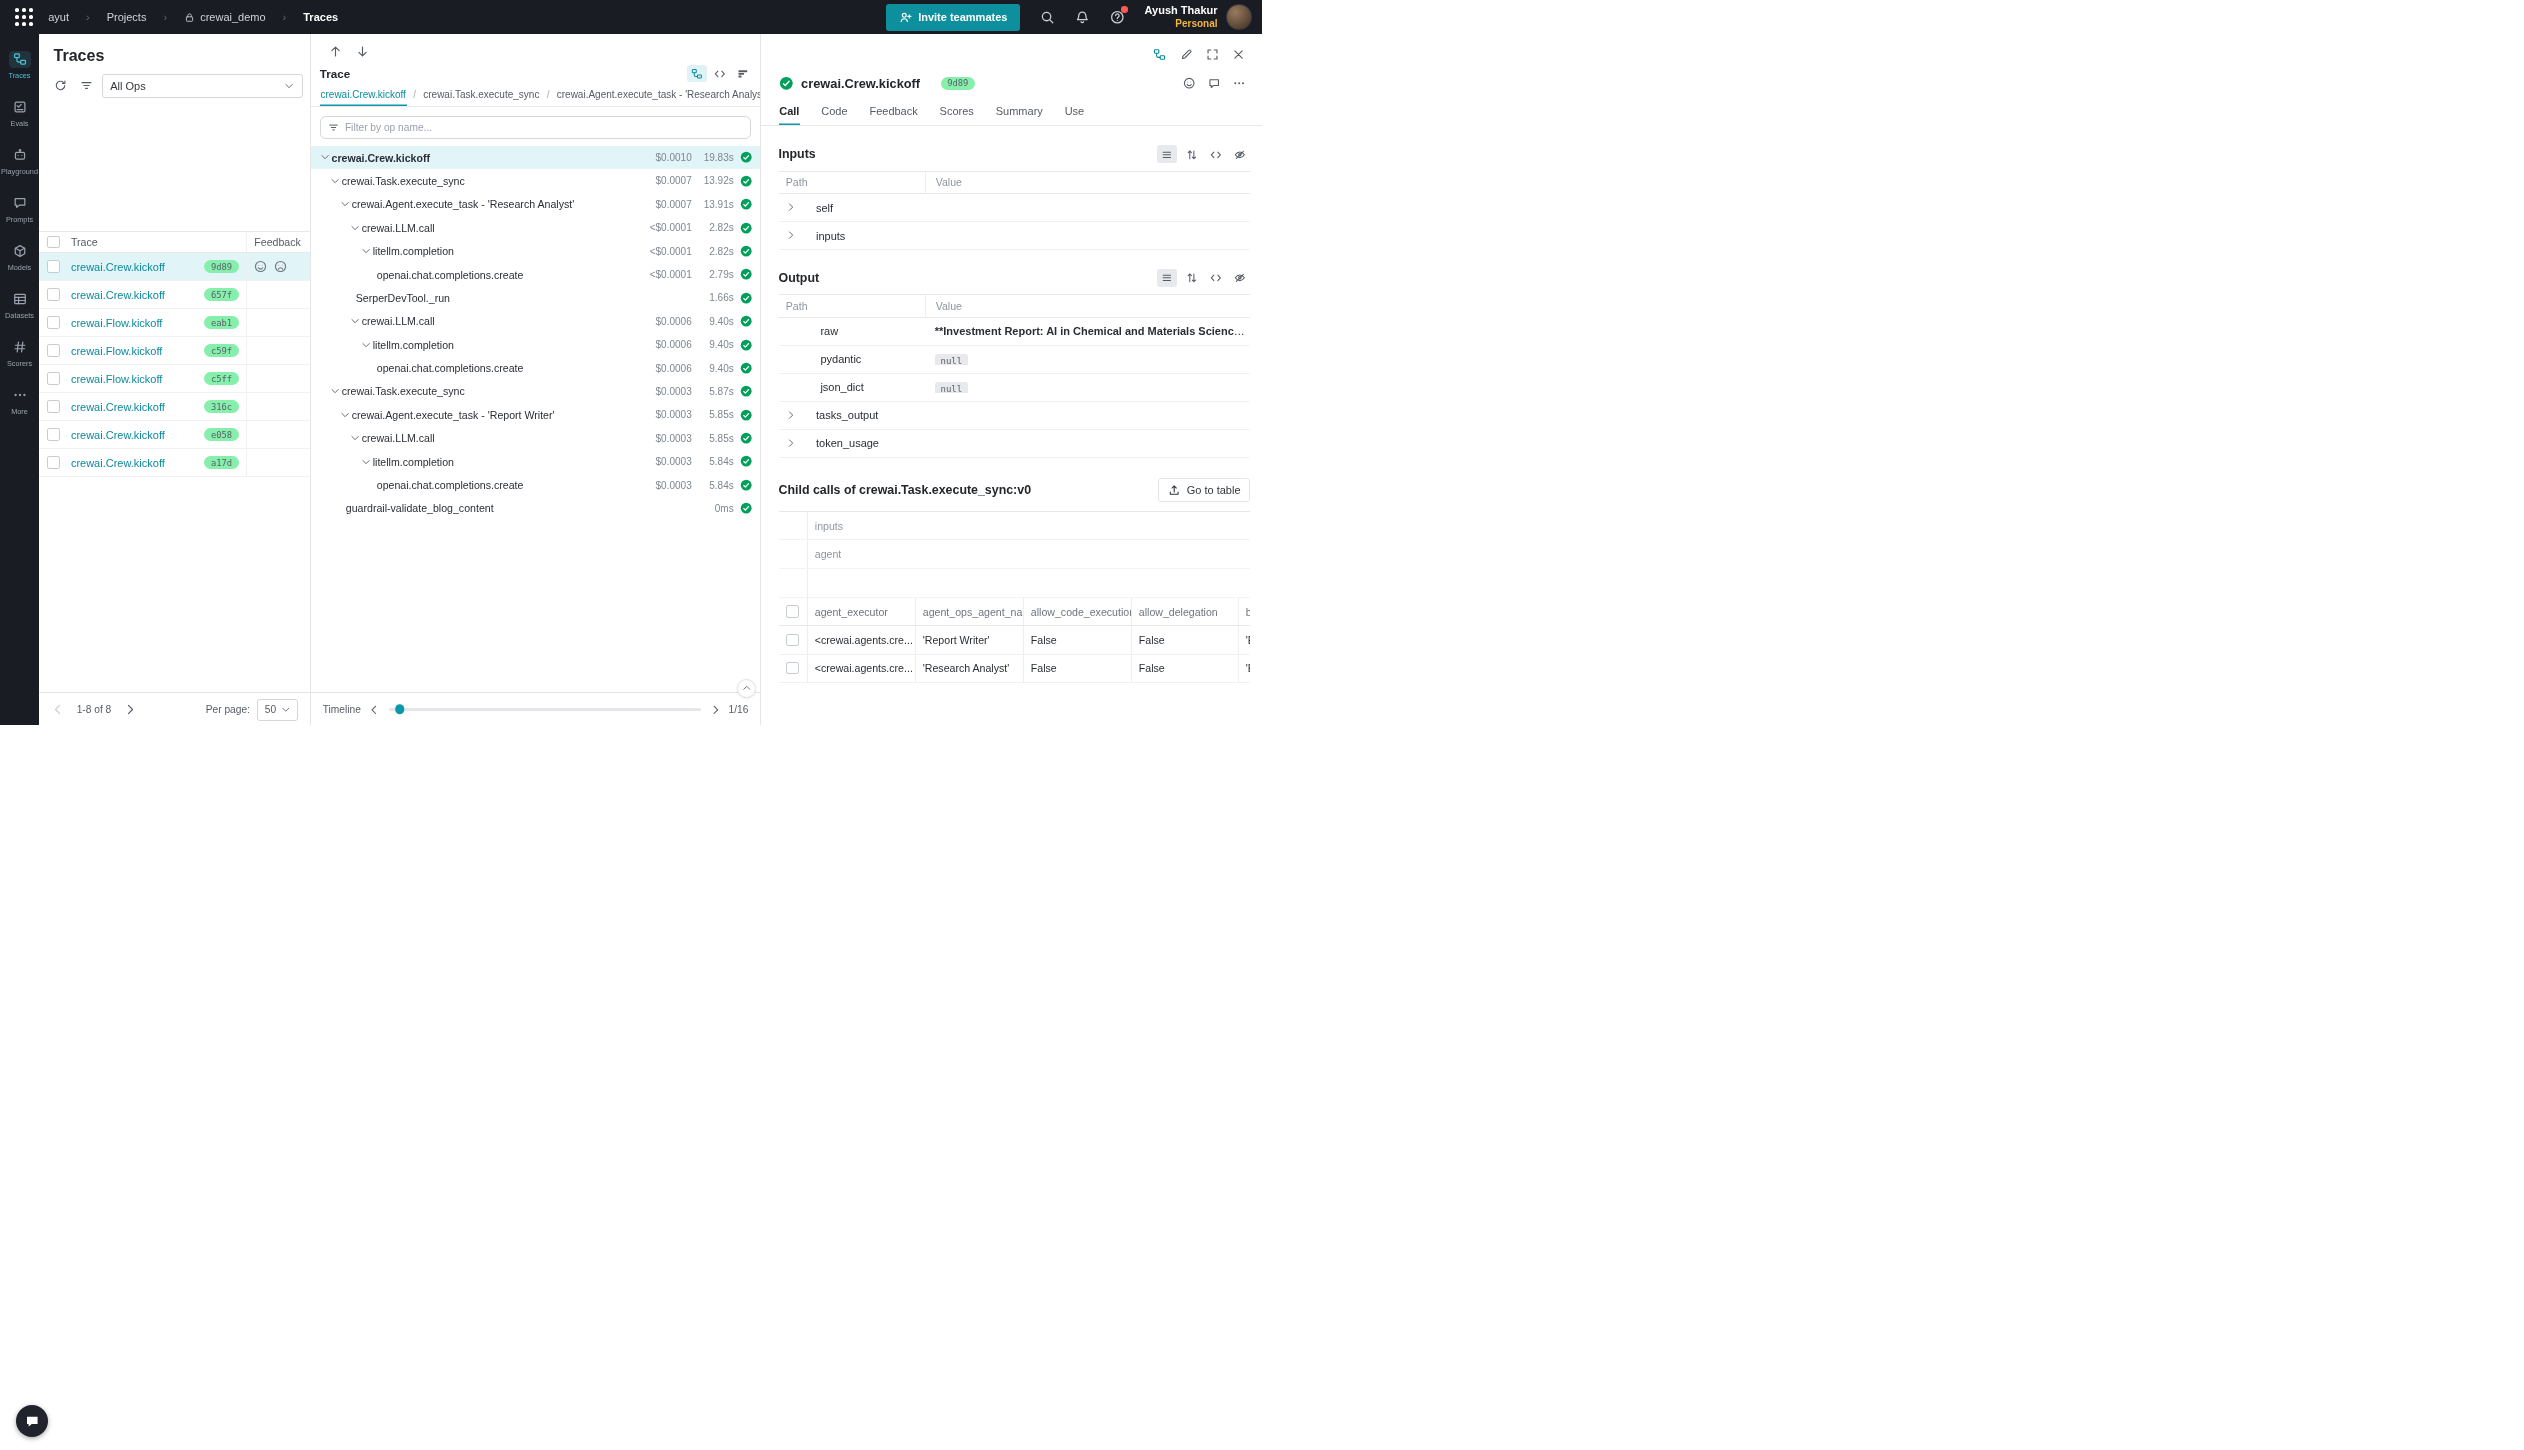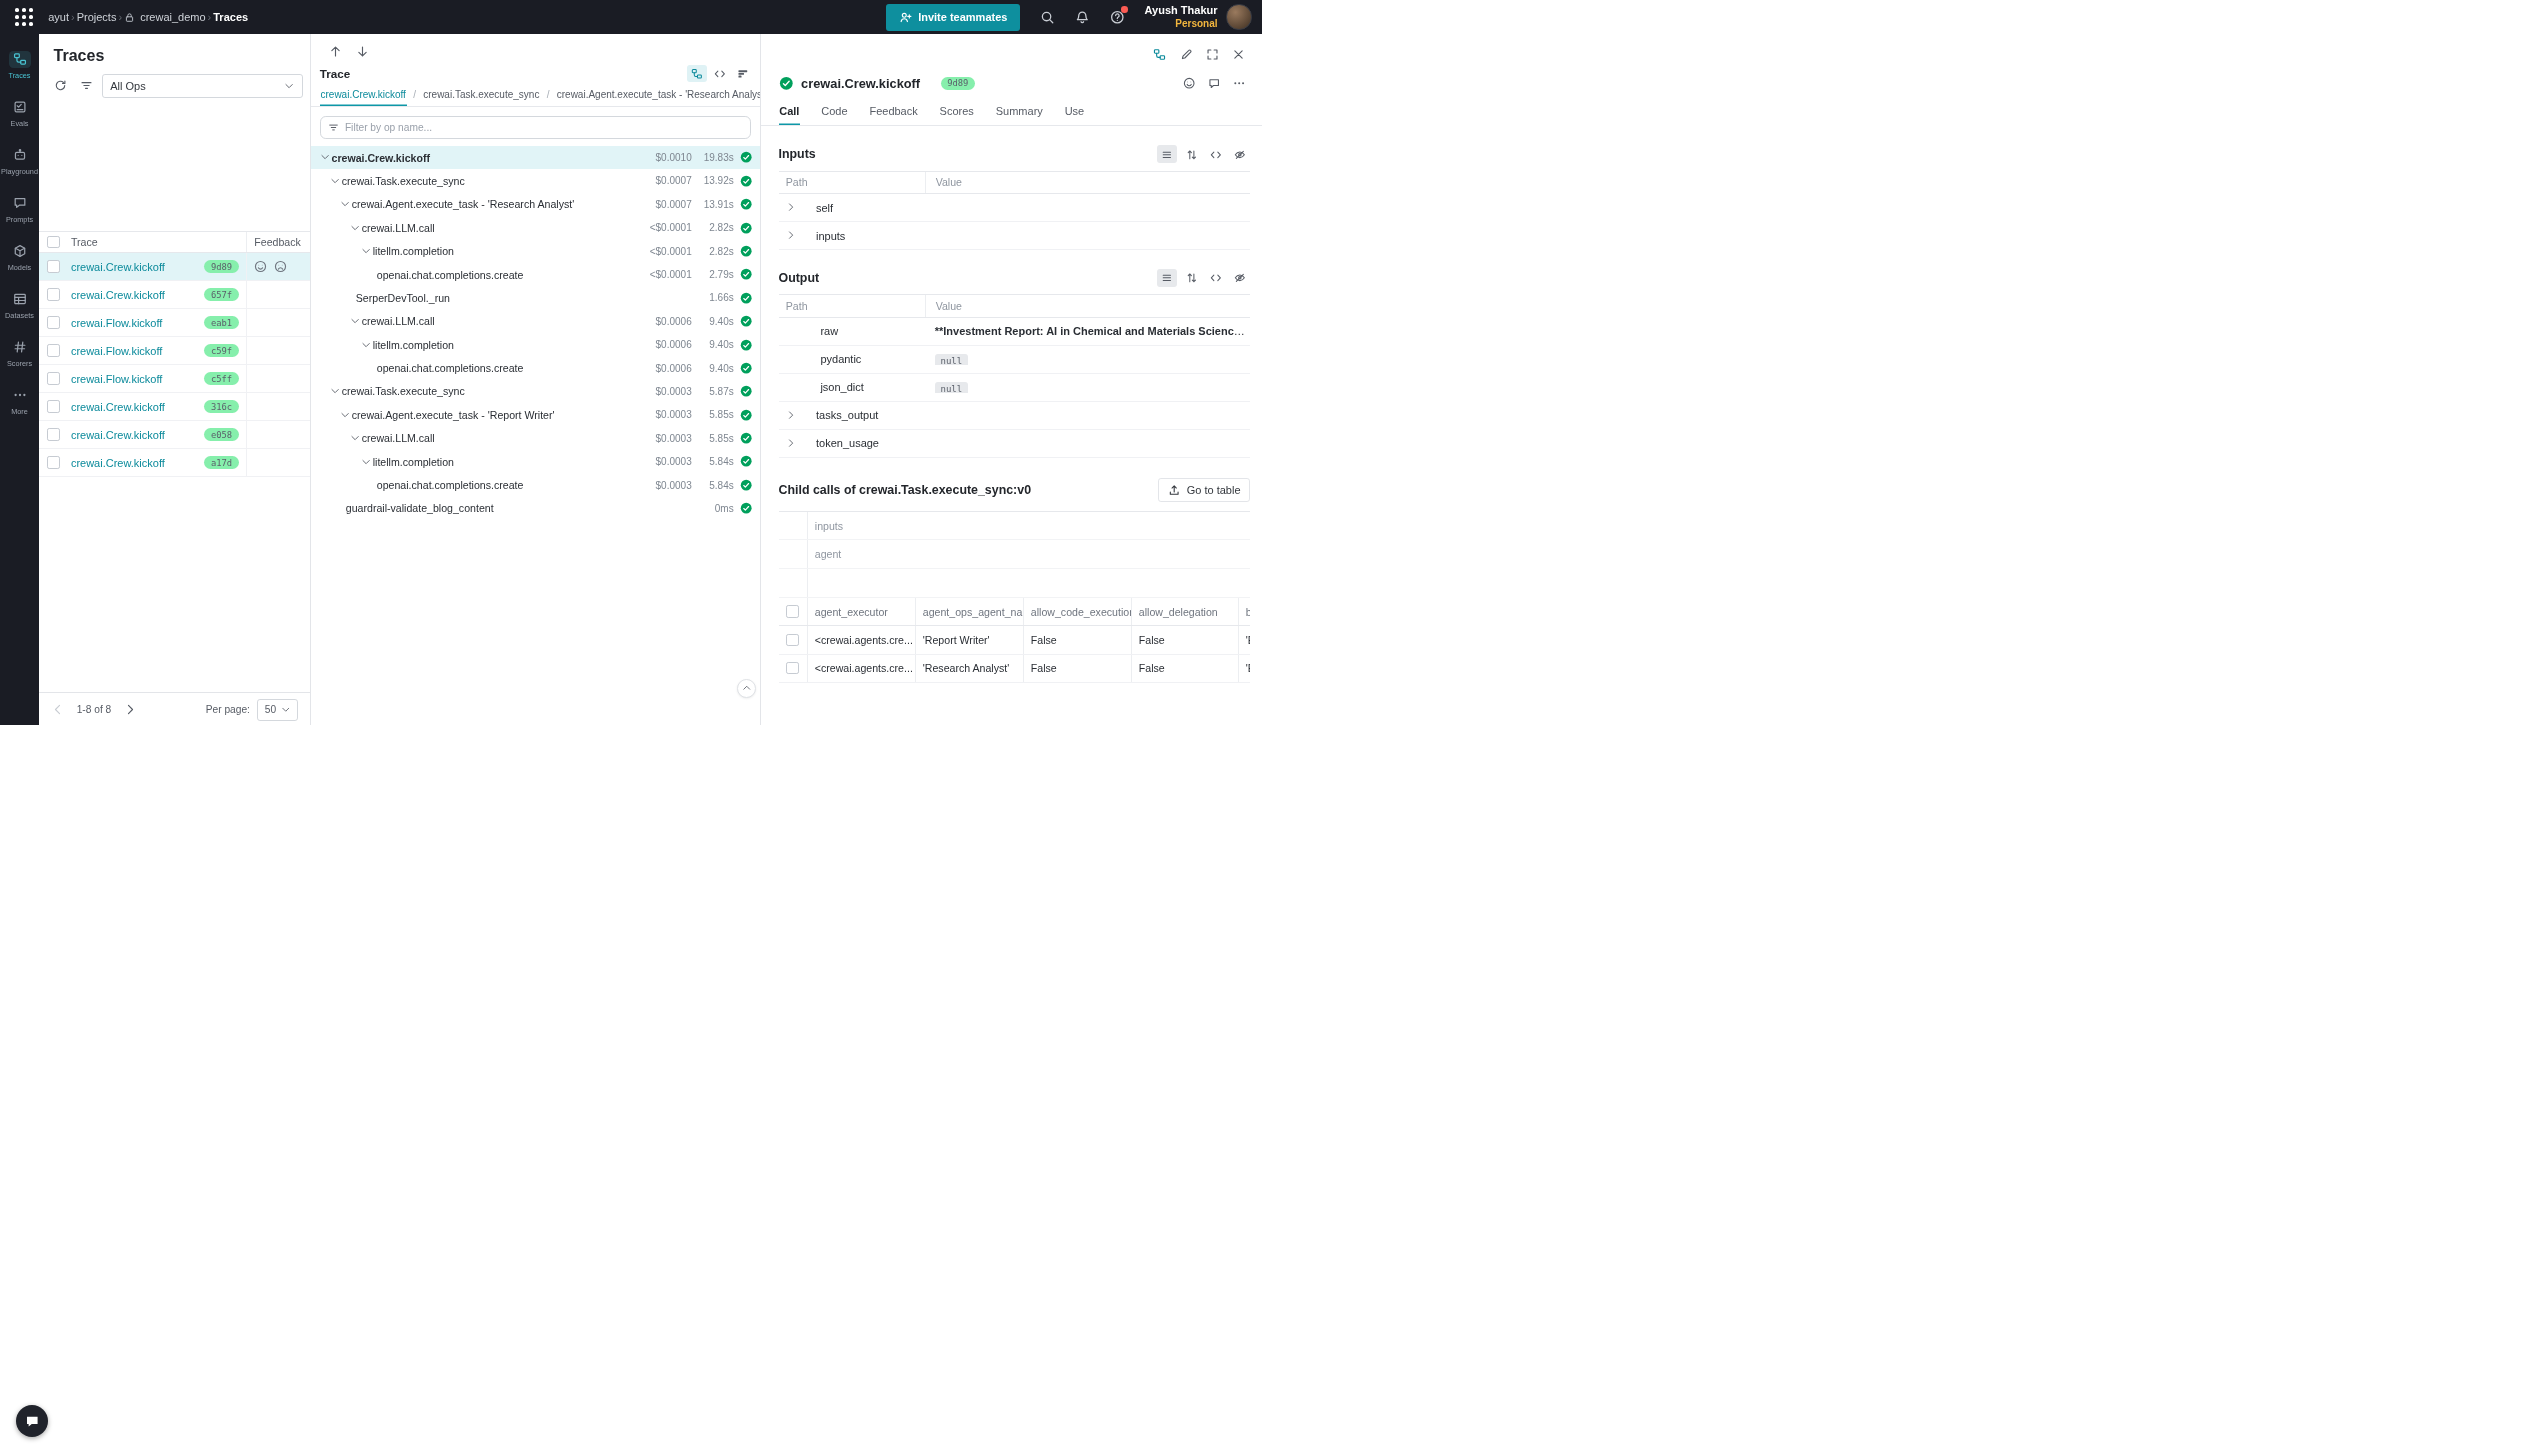--- a/index.html
+++ b/index.html
@@ -6,21 +6,21 @@
   html,body{width:1262px;height:725px;overflow:hidden}
   body{font-family:"Liberation Sans","DejaVu Sans",sans-serif;font-size:11px;color:#23262b;background:#fff;cursor:default}
   button{background:none;border:none;font:inherit;color:inherit;cursor:pointer}
   .icon{display:inline-flex;align-items:center;justify-content:center;width:11.7px;height:11.7px;flex:none}
   .icon svg{width:100%;height:100%;display:block}
 
   
   .topbar{height:34px;background:#1a1c24;display:flex;align-items:center;padding:0 10.2px;color:#d3d6db}
   .logo{width:19px;height:19px;display:grid;grid-template-columns:repeat(3,1fr);grid-template-rows:repeat(3,1fr);gap:2.2px;margin:0 14.6px 0 4.4px;cursor:pointer}
   .logo i{width:3.7px;height:3.7px;border-radius:50%;background:#fff;align-self:center;justify-self:center}
-  .crumbs{display:flex;align-items:center;gap:2px;font-size:11px}
+  .crumbs{display:flex;align-items:center;gap:17px;font-size:11px}
   .crumb{color:#cfd3d9;cursor:pointer}
   .crumb.current{color:#fff;font-weight:700}
   .crumb-sep{color:#62676f}
   .crumb-proj{display:flex;align-items:center;gap:5.1px}
   .crumb-proj .icon{width:11px;height:11px;color:#b9bec6}
   .tb-right{margin-left:auto;display:flex;align-items:center;gap:5.8px}
   .invite-btn{display:flex;align-items:center;gap:6.6px;background:#0e8f9e;color:#fff;font-weight:600;font-size:11px;height:27px;padding:0 12.4px;border-radius:2.9px;margin-right:7.3px}
   .invite-btn .icon{width:13px;height:13px}
   .tb-iconbtn{width:29px;height:29px;display:flex;align-items:center;justify-content:center;color:#c9cdd4;position:relative}
   .tb-iconbtn .icon{width:14.6px;height:14.6px}
@@ -799,20 +799,37 @@
           </span>
         </div>
       </div>
     <button class="collapse-btn">
         <span class="icon">
           <svg viewBox="0 0 16 16" fill="none" stroke="currentColor" stroke-width="1.4" stroke-linecap="round" stroke-linejoin="round">
             <path d="M3 10.5L8 5.5 13 10.5"></path>
           </svg>
         </span>
       </button>
+    <div class="mp-footer">
+      <span>Timeline</span>
+      <span class="icon tl-chev">
+          <svg viewBox="0 0 16 16" fill="none" stroke="currentColor" stroke-width="1.4" stroke-linecap="round" stroke-linejoin="round">
+            <path d="M10.5 3L5.5 8 10.5 13"></path>
+          </svg>
+        </span>
+      <div class="slider">
+          <span class="slider-dot"></span>
+        </div>
+      <span class="icon tl-chev">
+          <svg viewBox="0 0 16 16" fill="none" stroke="currentColor" stroke-width="1.4" stroke-linecap="round" stroke-linejoin="round">
+            <path d="M5.5 3L10.5 8 5.5 13"></path>
+          </svg>
+        </span>
+      <span>1/16</span>
+    </div>
   </section>
 
   <section class="right-panel">
     <div class="rp-toolbar">
       <button class="rp-tbtn active">
           <span class="icon">
             <svg viewBox="0 0 16 16" fill="none" stroke="currentColor" stroke-width="1.4" stroke-linecap="round" stroke-linejoin="round">
               <rect x="1.8" y="2.2" width="5.4" height="4.2" rx="1"></rect>
               <rect x="8.8" y="9.6" width="5.4" height="4.2" rx="1"></rect>
               <path d="M4.5 6.4v3.2a2 2 0 0 0 2 2h2.3"></path>

